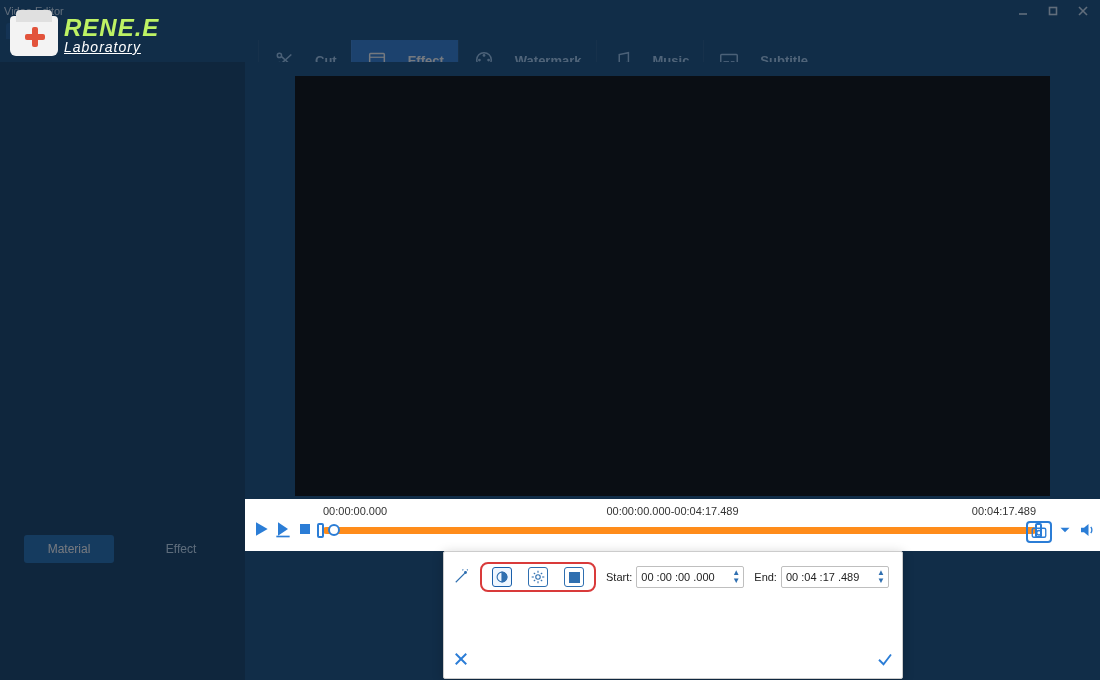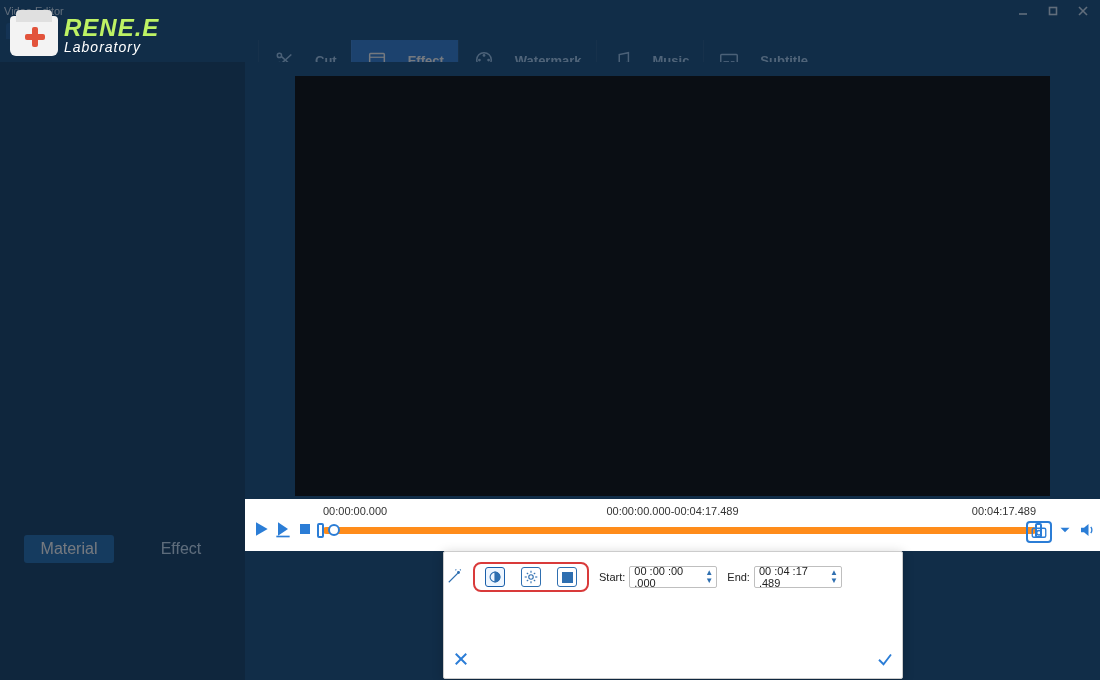--- a/index.html
+++ b/index.html
@@ -18,21 +18,21 @@
   .toolbar{height:40px;display:flex;align-items:stretch;padding-left:258px;gap:0;}
   .toolbtn{display:flex;align-items:center;gap:20px;padding:0 14px;color:#a7cdf1;font-weight:600;font-size:13px;border-left:1px solid rgba(255,255,255,.06);}
   .toolbtn.active{background:var(--accent);color:#fff;}
   .toolbtn .ico{width:22px;height:22px;display:flex;align-items:center;justify-content:center;}
   .toolbtn .ico svg{width:22px;height:22px;fill:#9cc6ee;}
   .toolbtn.active .ico svg{fill:#fff;}
 
   
   .leftpane{position:absolute;left:0;top:62px;bottom:0;width:245px;background:#0e3a63;}
   .matbtns{position:absolute;left:24px;top:473px;display:flex;gap:22px;}
-  .matbtns .mb{width:90px;height:28px;border-radius:3px;display:flex;align-items:center;justify-content:center;font-size:16px;color:#c7e0f6;}
+  .matbtns .mb{width:90px;height:28px;border-radius:3px;display:flex;align-items:center;justify-content:center;font-size:12px;color:#c7e0f6;}
   .matbtns .mb.sel{background:#1b6bb3;color:#fff;}
 
   
   .tabstrip{height:18px;display:flex;align-items:center;padding-left:6px;gap:6px;}
   .tab{display:flex;align-items:center;gap:26px;background:#185a98;border-radius:3px 3px 0 0;padding:2px 8px;color:#cfe3f6;font-size:11px;}
   .tab .x{color:#cfe3f6;font-size:12px;line-height:1;}
 
   
   .stage{position:absolute;left:245px;right:0;top:62px;bottom:0;background:#114a7c;}
   .video{position:absolute;left:50px;right:50px;top:14px;height:420px;background:#000;}
@@ -50,31 +50,31 @@
   .track .mark-l,.track .mark-r{position:absolute;top:-4px;width:7px;height:15px;border:2px solid var(--accent);border-radius:2px;background:#fff;}
   .track .mark-l{left:-6px;} .track .mark-r{right:-6px;}
   .track .head{position:absolute;left:5px;top:-3px;width:12px;height:12px;border-radius:50%;background:#fff;border:2px solid var(--accent);}
   .playgrp{position:absolute;left:6px;top:20px;display:flex;align-items:center;gap:2px;color:var(--accent);}
   .playgrp svg{width:20px;height:20px;fill:var(--accent);}
   .tl-right{position:absolute;right:4px;top:22px;display:flex;align-items:center;gap:4px;}
   .tl-right svg{width:18px;height:18px;fill:var(--accent);}
   .tl-right .snap{width:26px;height:22px;border:2px solid var(--accent);border-radius:4px;display:flex;align-items:center;justify-content:center;}
 
   
-  .panel{position:absolute;top:52px;left:198px;width:460px;height:128px;background:#fff;border:1px solid #ccc;box-shadow:0 2px 12px rgba(0,0,0,.2);border-radius:2px;padding:10px 1px;}
+  .panel{position:absolute;top:52px;left:198px;width:460px;height:128px;background:#fff;border:1px solid #ccc;box-shadow:0 2px 12px rgba(0,0,0,.2);border-radius:2px;padding:10px 8px;}
   .panel .row1{display:flex;align-items:center;gap:10px;}
   .panel .wand{width:18px;height:18px;}
   .panel .wand svg{width:18px;height:18px;stroke:#2f6fb0;stroke-width:1.5;fill:none;}
   .mode-box{display:flex;gap:16px;padding:3px 10px;border:2px solid #d93a3a;border-radius:8px;}
   .mode-box .m{width:20px;height:20px;border:1px solid #2f6fb0;border-radius:3px;display:flex;align-items:center;justify-content:center;}
   .mode-box .m svg{width:14px;height:14px;stroke:#2f6fb0;fill:none;stroke-width:1.6;}
   .mode-box .m.sq::after{content:"";width:11px;height:11px;background:#2f6fb0;}
   .mode-box .m.sel{border-color:#1a5faa;background:#eef6ff;}
   .tfield{font-size:11px;color:#222;display:flex;align-items:center;gap:4px;}
-  .tbox{width:88px;height:22px;border:1px solid #bfbfbf;border-radius:2px;display:flex;align-items:center;justify-content:space-between;padding:0 2px 0 4px;font-size:11px;}
+  .tbox{width:108px;height:22px;border:1px solid #bfbfbf;border-radius:2px;display:flex;align-items:center;justify-content:space-between;padding:0 2px 0 4px;font-size:11px;}
   .stepper{display:flex;flex-direction:column;gap:0;}
   .stepper span{width:10px;height:8px;display:flex;align-items:center;justify-content:center;font-size:8px;color:#2f6fb0;line-height:1;}
   .row2{margin-top:24px;display:flex;align-items:center;justify-content:center;gap:12px;font-size:11px;color:#222;}
   .slider{width:120px;height:4px;background:#ccc;position:relative;border-radius:2px;}
   .slider .fill{position:absolute;left:0;top:0;bottom:0;background:var(--orange);border-radius:2px;}
   .slider .thumb{position:absolute;top:-5px;width:12px;height:12px;border-radius:50%;background:var(--accent);transform:translateX(-50%);}
   .panel .foot{position:absolute;left:8px;right:8px;bottom:6px;display:flex;justify-content:space-between;}
   .panel .foot svg{width:18px;height:18px;stroke-width:2.5;fill:none;}
 
   
@@ -83,21 +83,21 @@
 
   
   .logo{position:absolute;left:10px;top:16px;z-index:12;display:flex;align-items:center;gap:6px;}
   .logo .badge{width:48px;height:40px;background:#f3f3f3;border-radius:4px 4px 6px 6px;position:relative;display:flex;align-items:center;justify-content:center;}
   .logo .badge::before{content:"";position:absolute;top:-6px;left:6px;right:6px;height:12px;border-radius:4px 4px 0 0;background:#e0e0e0;}
   .logo .badge .plus{width:22px;height:22px;position:relative;z-index:1;}
   .logo .badge .plus::before,.logo .badge .plus::after{content:"";position:absolute;background:#e2533b;}
   .logo .badge .plus::before{left:9px;top:2px;width:6px;height:20px;border-radius:2px;}
   .logo .badge .plus::after{top:9px;left:2px;height:6px;width:20px;border-radius:2px;}
   .logo .l1{font-family:Arial,sans-serif;font-weight:900;color:#bef264;font-size:24px;font-style:italic;letter-spacing:1px;line-height:.9;}
-  .logo .l2{font-family:Arial,sans-serif;color:#fff;font-size:14px;letter-spacing:1px;font-style:italic;}
+  .logo .l2{font-family:Arial,sans-serif;color:#fff;font-size:14px;letter-spacing:1px;font-style:italic;text-decoration:underline;}
 </style>
 </head>
 <body>
 
 <div class="window">
 
   <div class="titlebar">
     <span>Video Editor</span>
     <div class="caps">
       <span class="sysbtn">

